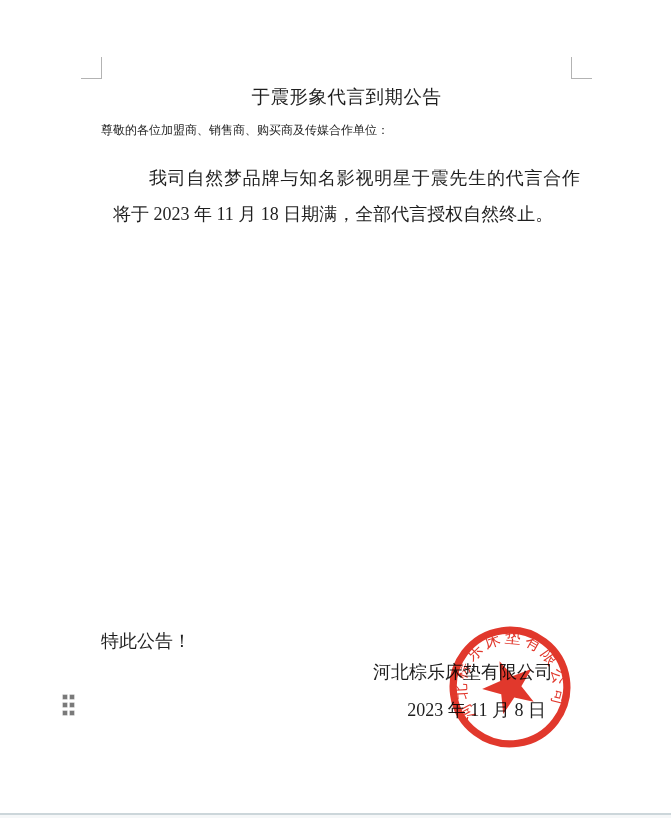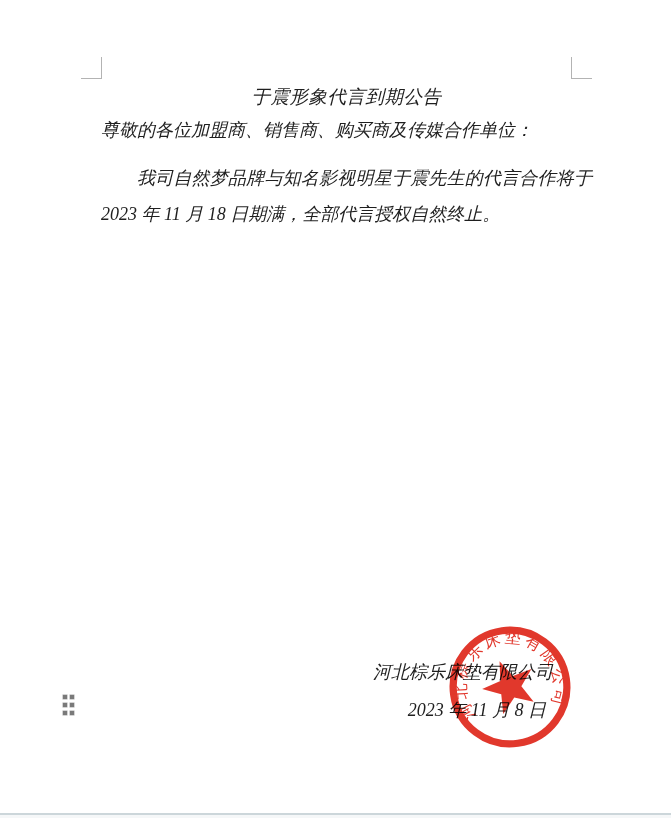--- a/index.html
+++ b/index.html
@@ -9,28 +9,28 @@
     color:#1f1f1f;
   }
   .page{position:absolute;inset:0;background:#ffffff;}
   
   .crop{position:absolute;background:#b3b3b3;}
   .crop.tl-v{left:101px;top:57px;width:1px;height:22px;}
   .crop.tl-h{left:81px;top:78px;width:21px;height:1px;}
   .crop.tr-v{left:571px;top:57px;width:1px;height:22px;}
   .crop.tr-h{left:571px;top:78px;width:21px;height:1px;}
   
-  .content{position:absolute;left:101px;top:79px;width:491px;font-style:italic;}
+  .content{position:absolute;left:101px;top:79px;width:491px;}
   .doc-title{
     margin:6px 0 0 0;font-size:18.5px;font-weight:normal;
     text-align:center;line-height:24px;letter-spacing:.5px;
   }
-  .greeting{margin:3px 0 12px 0;font-size:18px;line-height:36px;text-align:justify;}
+  .greeting{margin:3px 0 0 0;font-size:12px;line-height:36px;text-align:justify;}
   .para{
-    margin:0;font-size:18px;line-height:36px;
+    margin:12px;font-size:18px;line-height:36px;
     text-align:justify;text-indent:2em;
   }
   .para + .para{margin-top:6px;}
   .closing{position:absolute;left:0;top:544px;margin:0;font-size:18px;line-height:36px;}
   .sign-company{position:absolute;top:575px;right:39px;margin:0;font-size:18px;line-height:36px;}
   .sign-date{position:absolute;top:613px;right:46px;margin:0;font-size:18px;line-height:36px;}
   
   .stamp{
     position:absolute;left:448px;top:625px;width:124px;height:124px;
     mix-blend-mode:multiply;opacity:.93;
@@ -55,20 +55,21 @@
 
   <div class="crop tl-v"></div>
   <div class="crop tl-h"></div>
   <div class="crop tr-v"></div>
   <div class="crop tr-h"></div>
 
   <div class="content">
     <h1 class="doc-title">于震形象代言到期公告</h1>
     <p class="greeting">尊敬的各位加盟商、销售商、购买商及传媒合作单位：</p>
     <p class="para">我司自然梦品牌与知名影视明星于震先生的代言合作将于 2023 年 11 月 18 日期满，全部代言授权自然终止。</p>
+    <p class="closing">特此公告！</p>
     <p class="sign-company">河北棕乐床垫有限公司</p>
     <p class="sign-date">2023 年 11 月 8 日</p>
   </div>
 
   <div class="stamp">
     <svg viewBox="0 0 120 120" width="124" height="124">
       <g transform="rotate(-8 60 60)">
         <circle cx="60" cy="60" r="55" fill="none" stroke="#df281c" stroke-width="7"></circle>
         <polygon points="60,33 66.5,51.1 85.7,51.7 70.5,63.4 75.9,81.8 60,71 44.1,81.8 49.5,63.4 34.3,51.7 53.5,51.1" fill="#df281c" transform="rotate(-14 60 60)"></polygon>
         <defs>

